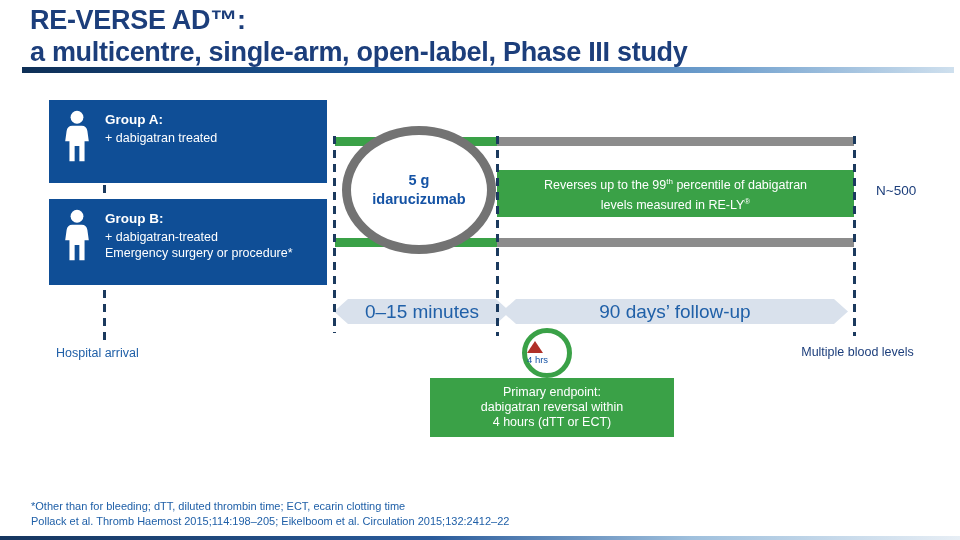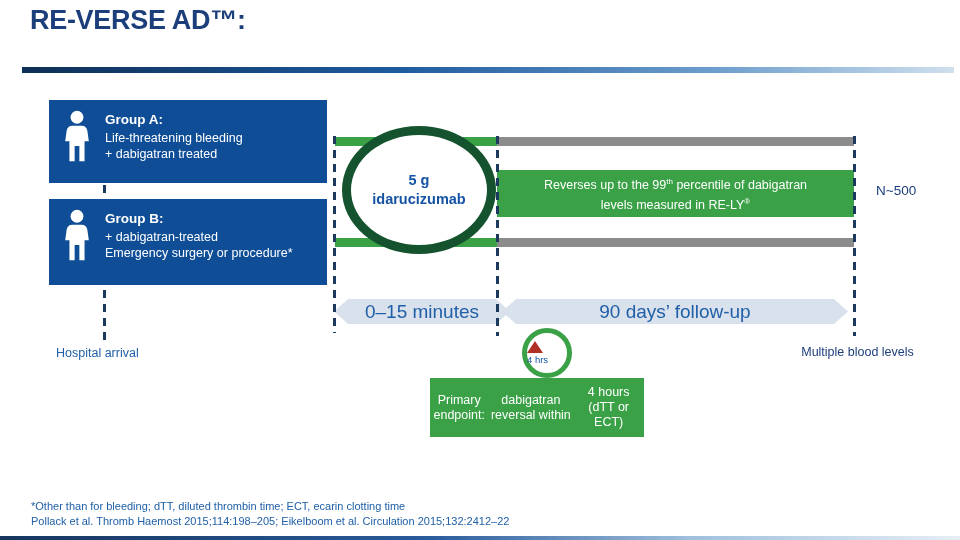--- a/index.html
+++ b/index.html
@@ -26,65 +26,65 @@
   
   .bar{position:absolute;height:9px;z-index:2;}
   .bar.green{background:#3aa147;}
   .bar.gray{background:#8c8c8c;}
   
   .revbox{position:absolute;left:497px;top:170px;width:357px;height:47px;background:#3aa147;color:#fff;
     z-index:3;display:flex;flex-direction:column;align-items:center;justify-content:center;font-size:12.5px;line-height:16px;text-align:left;}
   .revbox sup{font-size:8px;}
   
   .dosecircle{position:absolute;left:342px;top:126px;width:154px;height:128px;border-radius:50%;
-    background:#fff;border:9px solid #14532d;box-sizing:border-box;z-index:6;
+    background:#fff;border:9px solid #737373;box-sizing:border-box;z-index:6;
     display:flex;flex-direction:column;align-items:center;justify-content:center;color:#1553a5;font-weight:bold;font-size:14.5px;line-height:19px;}
   .nlabel{position:absolute;left:876px;top:183px;color:#1c3e7b;font-size:13.5px;}
   
   .hexarrow{position:absolute;top:299px;height:25px;background:#d9e1ec;color:#2060a8;font-size:19px;
     display:flex;align-items:center;justify-content:center;z-index:2;
     clip-path:polygon(0% 50%,14px 0%,calc(100% - 14px) 0%,100% 50%,calc(100% - 14px) 100%,14px 100%);}
   .hexarrow.short{left:334px;width:176px;}
   .hexarrow.long{left:502px;width:346px;}
   
   .bluelabel{position:absolute;color:#2060a8;font-size:12.5px;}
   .samples{left:800px;top:345px;width:115px;text-align:center;line-height:15px;color:#1c3e7b;}
   .hospital{left:56px;top:346px;}
   
   .hrscircle{position:absolute;left:522px;top:328px;width:50px;height:50px;border-radius:50%;background:#fff;
     border:5px solid #3aa147;box-sizing:border-box;z-index:7;display:flex;flex-direction:column;align-items:flex-start;justify-content:center;}
   .tri{width:0;height:0;border-left:8px solid transparent;border-right:8px solid transparent;border-bottom:12px solid #b03028;}
   .hrstext{color:#1553a5;font-size:9.5px;margin-top:1px;}
   
-  .endbox{position:absolute;left:430px;top:378px;width:214px;height:59px;background:#3aa147;color:#fff;z-index:5;
-    display:flex;flex-direction:row;align-items:center;justify-content:center;font-size:12.5px;line-height:15px;text-align:center;}
+  .endbox{position:absolute;left:430px;top:378px;width:244px;height:59px;background:#3aa147;color:#fff;z-index:5;
+    display:flex;flex-direction:column;align-items:center;justify-content:center;font-size:12.5px;line-height:15px;text-align:center;}
   
   .foot{position:absolute;left:31px;color:#2060a8;font-size:11px;white-space:nowrap;}
   .foot.f1{top:500px;}
   .foot.f2{top:515px;}
   .bottom-rule{position:absolute;left:0;top:536px;width:960px;height:4px;
     background:linear-gradient(to right,#16365f 0%,#2a5b9b 45%,#9fc0dd 72%,#e7eef5 100%);}
 </style>
 </head>
 <body>
 
 <div class="slide">
 
   <div class="title l1">RE-VERSE AD™:</div>
+  <div class="title l2">a multicentre, single-arm, open-label, Phase III study</div>
   <div class="title-rule"></div>
 
   <div class="gbox a">
     <span class="person">
       <svg width="34" height="56" viewBox="0 0 36 58" aria-hidden="true">
         <circle cx="18" cy="7" r="6.8" fill="#ffffff"></circle>
         <path fill="#ffffff" d="M13 16 h10 c3.5 0 5.5 2.2 6 5.5 l1.5 11 h-4.5 v21 h-5.5 v-16 h-5 v16 h-5.5 v-21 h-4.5 l1.5 -11 c0.5 -3.3 2.5 -5.5 6 -5.5 z"></path>
       </svg>
     </span>
     <div class="ghead">Group A:</div>
-    <div class="gline">Life-threatening bleeding</div>
     <div class="gline">+ dabigatran treated</div>
   </div>
 
   <div class="vdash" style="left:103px;top:185px;height:12px;"></div>
 
   <div class="gbox b">
     <span class="person">
       <svg width="34" height="56" viewBox="0 0 36 58" aria-hidden="true">
         <circle cx="18" cy="7" r="6.8" fill="#ffffff"></circle>
         <path fill="#ffffff" d="M13 16 h10 c3.5 0 5.5 2.2 6 5.5 l1.5 11 h-4.5 v21 h-5.5 v-16 h-5 v16 h-5.5 v-21 h-4.5 l1.5 -11 c0.5 -3.3 2.5 -5.5 6 -5.5 z"></path>

